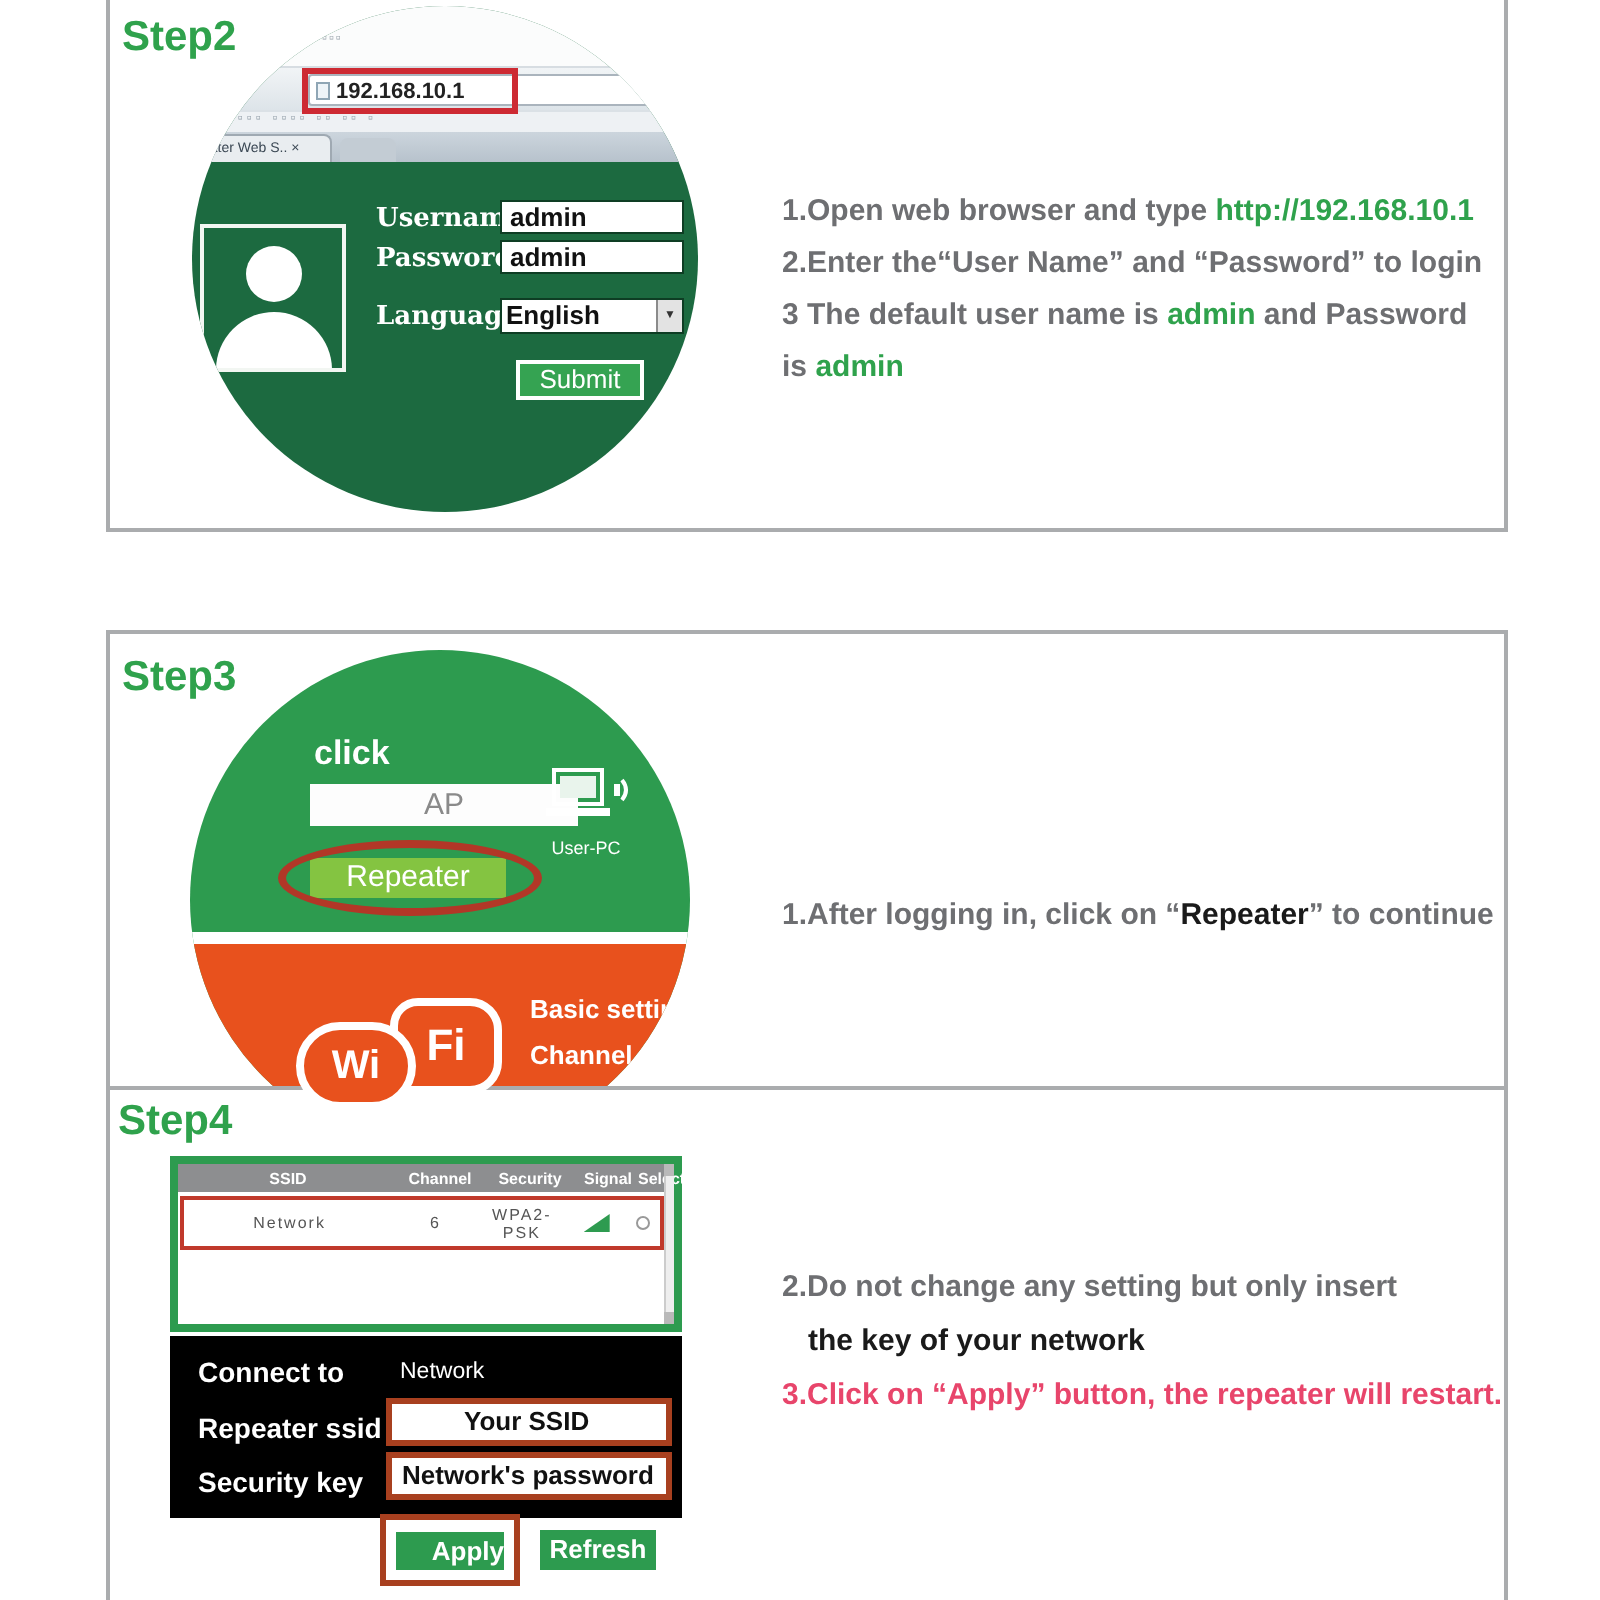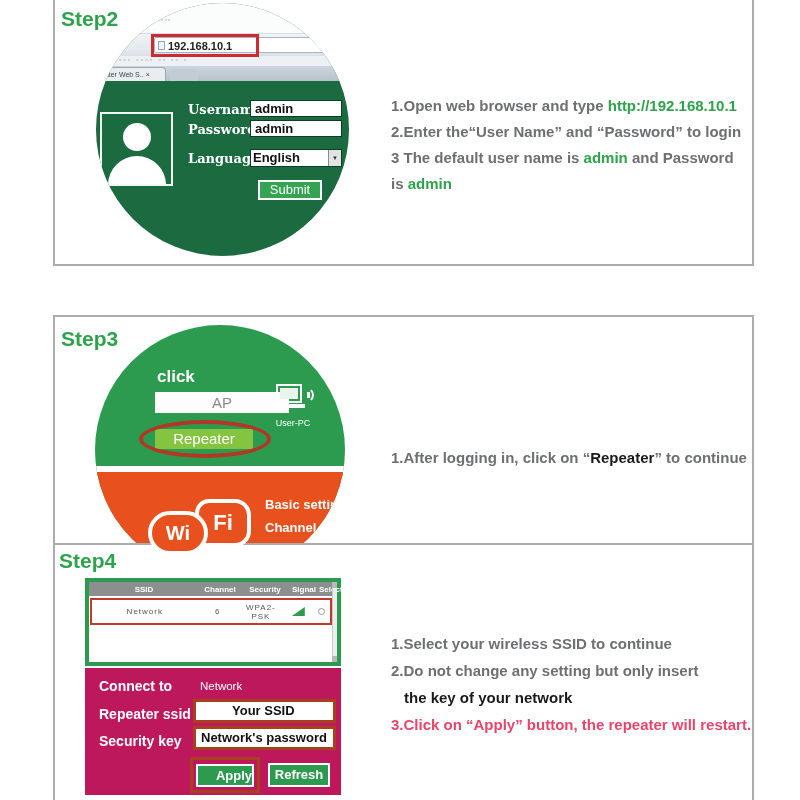--- a/index.html
+++ b/index.html
@@ -91,21 +91,21 @@
   .c1 { width:110px; } .c2 { width:42px; } .c3 { width:48px; } .c4 { width:30px; } .c5 { width:18px; }
   .t-row { position:absolute; left:1px; top:16px; width:242px; height:27px;
            border:2px solid #c0392b; display:flex; align-items:center;
            font-size:8px; color:#555; letter-spacing:1px; }
   .signal-wedge { width:13px; height:9px; background:#2e9b50; margin:0 auto;
                   clip-path:polygon(0 100%, 100% 0, 100% 100%); }
   .radio { width:7px; height:7px; border:1px solid #999; border-radius:50%; margin:0 auto; }
   .t-scroll { position:absolute; right:0; top:0; bottom:0; width:5px; background:#eee; border-left:1px solid #ccc; }
   .t-scroll .a { position:absolute; right:0; width:5px; height:6px; background:#b9b9b9; }
   .t-scroll .up { top:0; } .t-scroll .dn { bottom:0; }
-  .green-panel { position:absolute; left:30px; top:123px; width:256px; height:127px; background:#be185d;text-decoration:underline; }
+  .green-panel { position:absolute; left:30px; top:123px; width:256px; height:91px; background:#000000;text-decoration:underline; }
   .gp-label { position:absolute; left:14px; color:#fff; font-size:14px; font-weight:bold; }
   .gp-value { position:absolute; color:#fff; font-size:11.5px; }
   .gp-input { position:absolute; left:108px; width:143px; height:24px; border:3px solid #a8401f;
               background:#fff; font-size:13px; font-weight:bold; color:#111;
               line-height:18px; padding-left:5px; white-space:nowrap; }
   .apply-outer { position:absolute; left:105px; top:89px; width:70px; height:36px; border:3px solid #a8401f; }
   .apply-btn { position:absolute; left:3px; top:4px; width:58px; height:23px; border:2px solid #fff;
                background:#2d9b4f; color:#fff; font-size:13px; font-weight:bold;
                text-align:right; line-height:19px; }
   .refresh-btn { position:absolute; left:183px; top:95px; width:62px; height:24px; border:2px solid #fff;
@@ -241,18 +241,17 @@
     <div class="gp-label" style="top:65px;">Security key</div>
     <div class="gp-input" style="top:58px;">Network's password</div>
 
     <div class="apply-outer">
       <div class="apply-btn">Apply</div>
     </div>
     <div class="refresh-btn">Refresh</div>
   </div>
 
   <div class="instr instr4" style="left:336px; top:85px;">
-    <div class="line">1.Select your wireless SSID to continue</div>
     <div class="line">2.Do not change any setting but only insert</div>
     <div class="line blk" style="padding-left:13px;">the key of your network</div>
     <div class="line pnk">3.Click on “Apply” button, the repeater will restart.</div>
   </div>
 </div>
 
 </body></html>

